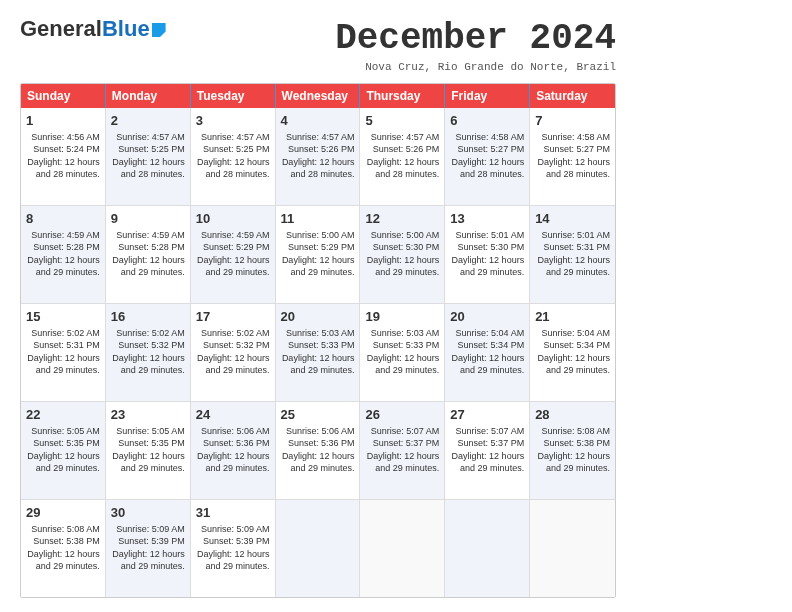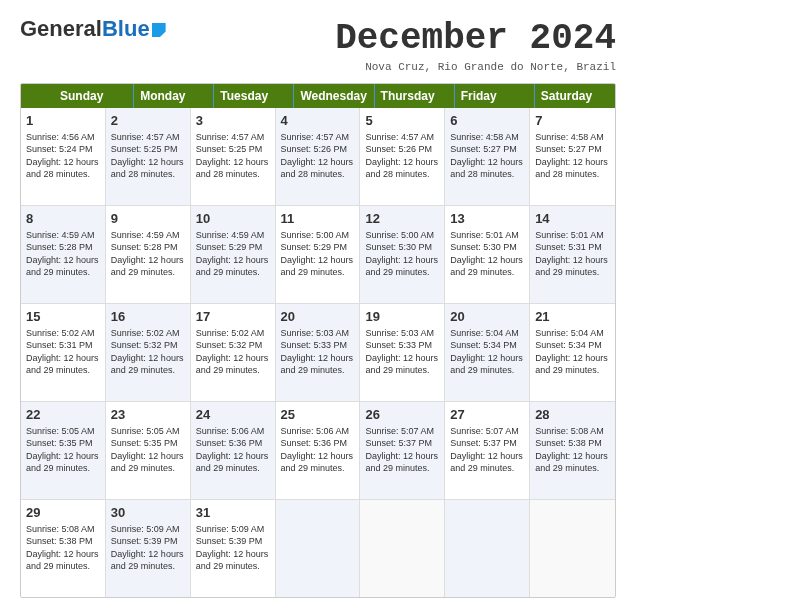--- a/index.html
+++ b/index.html
@@ -64,22 +64,21 @@
       flex: 1;
       display: flex;
       flex-direction: column;
       border: 1px solid #ccc;
       border-radius: 2px;
       overflow: hidden;
     }
     .cal-header {
       display: grid;
       grid-template-columns: repeat(7, 1fr);
-      background: #4d7c0f;
-      padding-left: 33px;
+      background: #ef4444;
     }
     .cal-header-cell {
       color: #fff;
       font-size: 12px;
       font-weight: bold;
       padding: 5px 6px;
       text-align: left;
       border-right: 1px solid #4a90d9;
     }
     .cal-header-cell:last-child { border-right: none; }
@@ -111,20 +110,21 @@
     .day-num {
       font-size: 13px;
       font-weight: bold;
       display: block;
       margin-bottom: 1px;
     }
     .cal-cell-text {
       font-size: 9px;
       color: #333;
       line-height: 1.4;
+      text-align: right;
     }
   </style>
 </head>
 <body>
 
 <div class="page">
   <div class="header">
     <div class="logo">
       <div style="display:flex;align-items:center;">
         <span class="logo-text">

